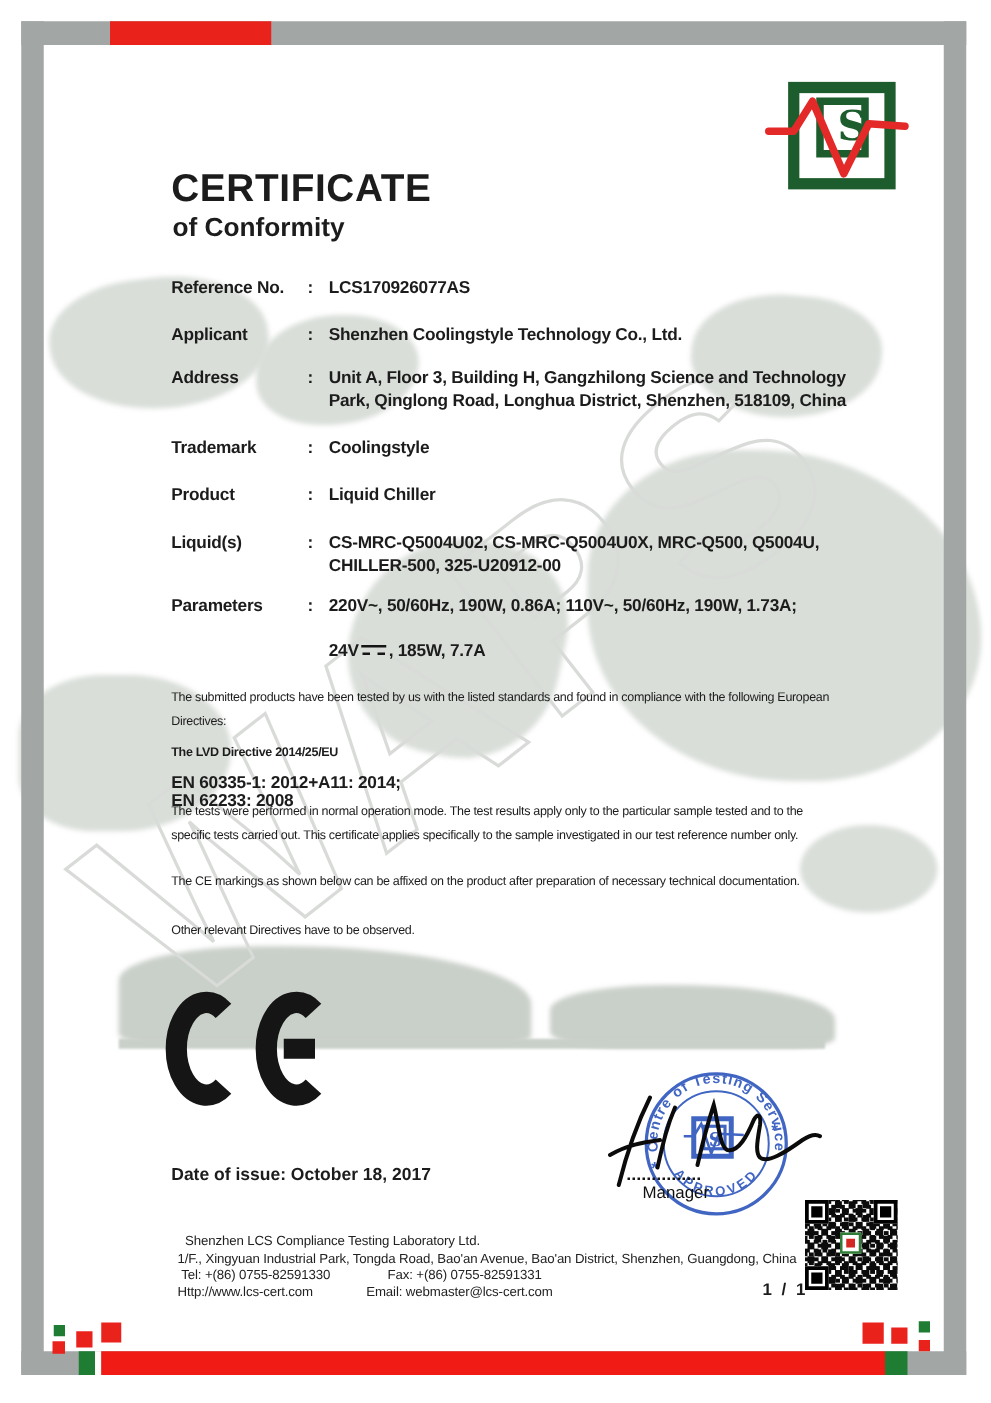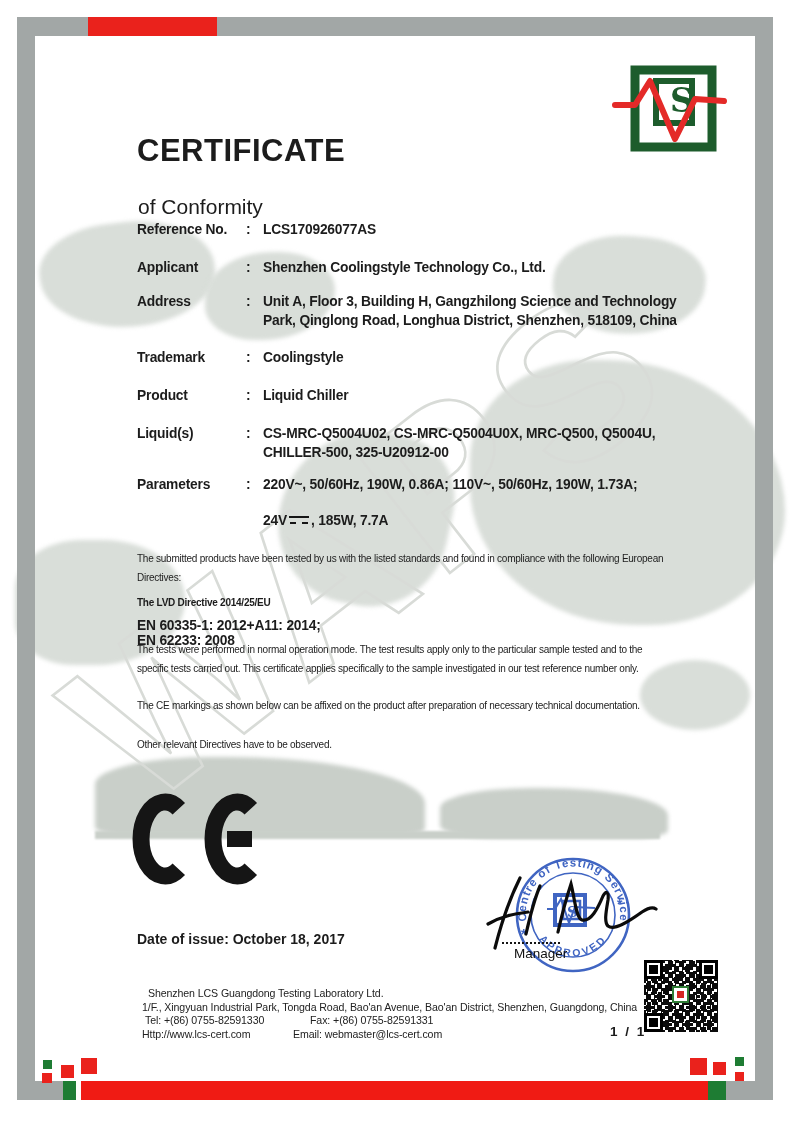--- a/index.html
+++ b/index.html
@@ -10,21 +10,21 @@
   .accent-red{background:#ea221c;}
   .accent-green{background:#1e7c33;}
   .white-gap{background:#fdfdfb;}
   
   .blob{position:absolute;background:#d9ded9;filter:blur(2px);z-index:1;}
   .blob.dark{background:#c9cfc9;}
   .wm{z-index:1;pointer-events:none;}
   
   .z{z-index:3;}
   .title1{font-size:31px;font-weight:bold;letter-spacing:.5px;}
-  .title2{font-size:21px;font-weight:normal;margin-top:24px;}
+  .title2{font-size:21px;font-weight:bold;}
   .frow{display:flex;font-size:13.8px;font-weight:bold;letter-spacing:-.2px;line-height:18.5px;}
   .frow .lbl{width:109px;flex:none;}
   .frow .cln{width:17px;flex:none;}
   .frow .val{width:410px;}
   .vline{white-space:nowrap;}
   .para{font-size:10px;line-height:19px;letter-spacing:-.25px;width:532px;}
   .b{font-weight:bold;}
   .stdrow{display:flex;justify-content:space-between;width:532px;font-size:13.8px;font-weight:bold;letter-spacing:-.2px;flex-direction:column;}
   .dc{display:inline-block;width:20px;height:11px;margin:0 2px;position:relative;top:1px;}
   .dc::before{content:"";position:absolute;left:0;right:0;top:1px;border-top:2.5px solid #151515;}
@@ -183,21 +183,21 @@
 <svg class="abs z" width="200" height="105" viewBox="0 0 200 105" style="left:470px;top:860px;">
   <path d="M 25 88 C 32 60 40 38 50 18
            M 18 64 C 32 56 44 54 58 52
            M 56 74 C 61 52 64 40 70 26
            M 88 72 C 93 50 97 36 101 24 C 105 40 106 58 112 60 C 121 62 128 48 133 36 C 136 30 139 32 138 40 C 136 52 134 62 138 66 C 144 71 158 62 172 52 C 178 48 183 47 186 49" fill="none" stroke="#0b0b0b" stroke-width="3.2" stroke-linecap="round"></path>
 </svg>
 <div class="abs z dots" style="left:502px;top:934px;width:58px;height:8px;"></div>
 <div class="abs z manager" style="left:514px;top:946px;">Manager</div>
 
 <div class="abs z foot" style="left:142px;top:987px;width:530px;">
-  <div class="line" style="padding-left:6px;">Shenzhen LCS Guangdong Testing Laboratory Ltd.</div>
+  <div class="line" style="padding-left:6px;">Shenzhen LCS Compliance Testing Laboratory Ltd.</div>
   <div class="line">1/F., Xingyuan Industrial Park, Tongda Road, Bao'an Avenue, Bao'an District, Shenzhen, Guangdong, China</div>
   <div class="line" style="padding-left:3px;">
     <span>Tel: +(86) 0755-82591330</span>
     <span class="abs" style="left:168px;top:0;">Fax: +(86) 0755-82591331</span>
   </div>
   <div class="line">
     <span>Http://www.lcs-cert.com</span>
     <span class="abs" style="left:151px;top:0;">Email: webmaster@lcs-cert.com</span>
   </div>
 </div>

